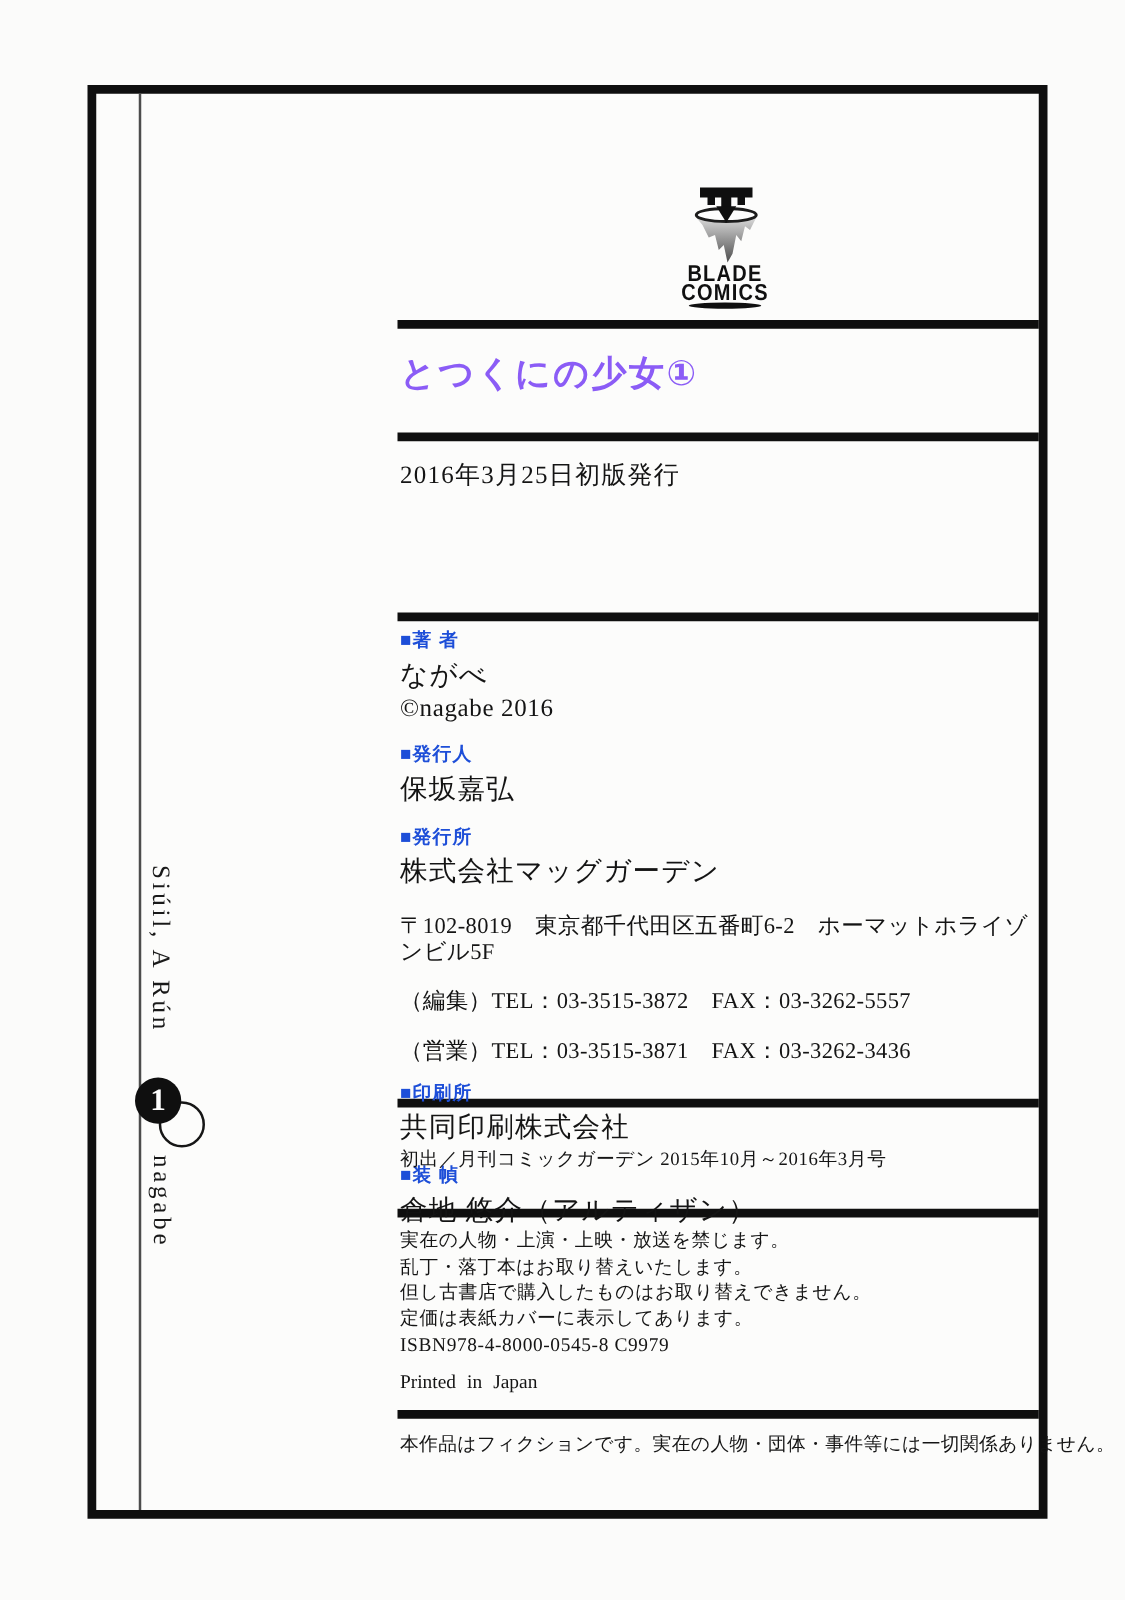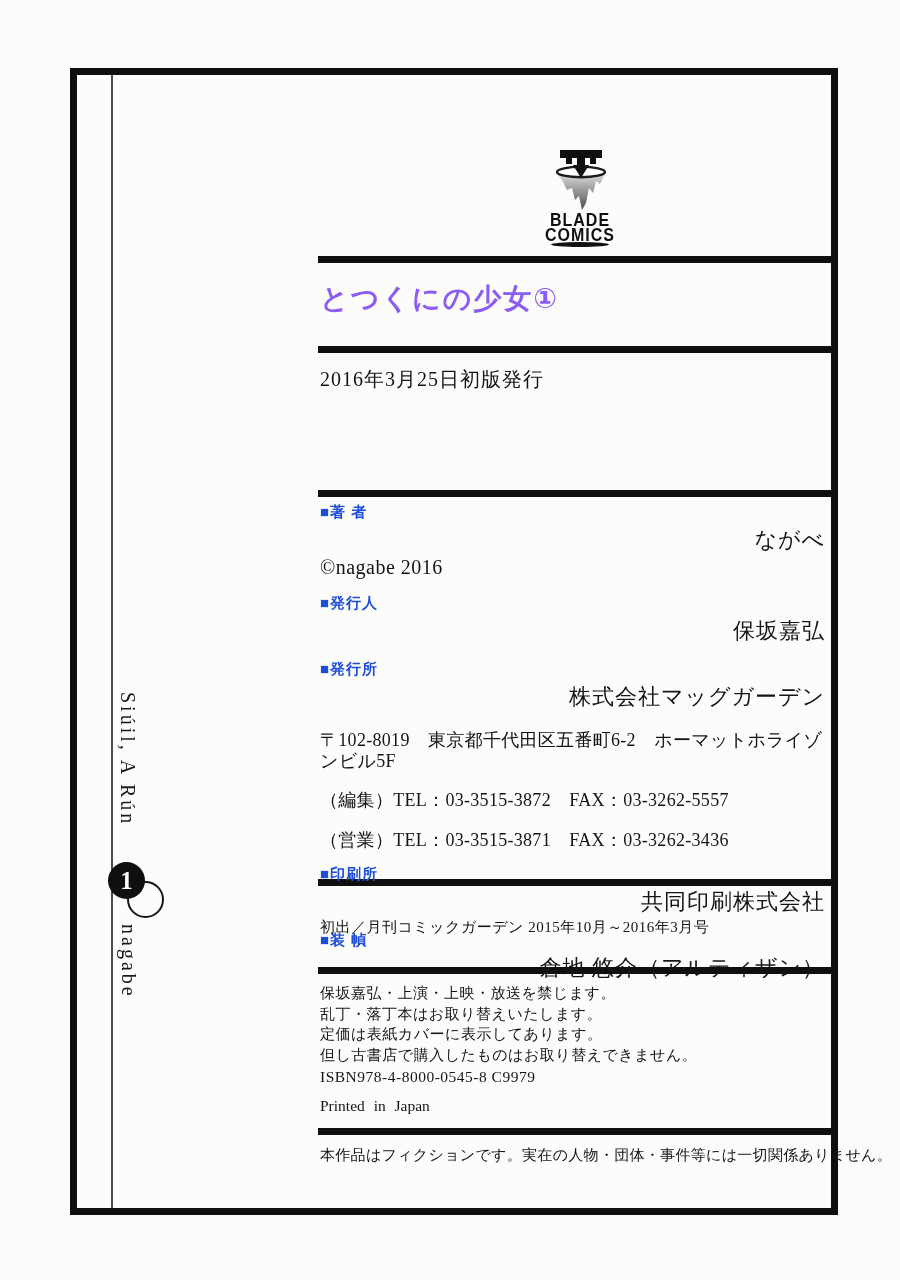--- a/index.html
+++ b/index.html
@@ -38,21 +38,21 @@
   }
   .pub-date{left:320px;top:366px;font-size:20px;letter-spacing:1px;}
   
   .credits{left:320px;top:503px;width:505px;}
   .credit-group{margin-bottom:15px;}
   .credit-label{
     font-family:"Liberation Sans","DejaVu Sans",sans-serif;
     font-weight:700;font-size:15px;letter-spacing:1px;color:#1d4ed8;
     margin-bottom:3px;
   }
-  .credit-name{font-size:22px;letter-spacing:1px;line-height:29px;margin-bottom:2px;text-align:right;}
+  .credit-name{font-size:22px;letter-spacing:1px;line-height:29px;margin-bottom:2px;}
   .credit-note{font-size:20px;letter-spacing:0.5px;margin-bottom:6px;}
   .credit-details{font-size:18px;line-height:20.5px;letter-spacing:0.3px;margin-top:19px;}
   
   .first-pub{left:320px;top:918px;font-size:15px;letter-spacing:0.5px;}
   .legal{left:320px;top:983px;font-size:15px;line-height:20.5px;letter-spacing:0.5px;}
   .isbn{left:320px;top:1068px;font-size:15.5px;letter-spacing:0.5px;}
   .printed{left:320px;top:1097px;font-size:15.5px;word-spacing:5px;}
   .disclaimer{left:320px;top:1146px;font-size:15px;letter-spacing:0.3px;}
   
   .vtext{
@@ -130,24 +130,24 @@
   </div>
   <div class="credit-group">
     <div class="credit-label">■装 幀</div>
     <div class="credit-name">倉地 悠介（アルティザン）</div>
   </div>
 </div>
 
 <div class="abs first-pub">初出／月刊コミックガーデン 2015年10月～2016年3月号</div>
 
 <div class="abs legal">
-  <div>保坂嘉弘・上演・上映・放送を禁じます。</div>
+  <div>実在の人物・上演・上映・放送を禁じます。</div>
   <div>乱丁・落丁本はお取り替えいたします。</div>
+  <div>但し古書店で購入したものはお取り替えできません。</div>
   <div>定価は表紙カバーに表示してあります。</div>
-  <div>但し古書店で購入したものはお取り替えできません。</div>
 </div>
 <div class="abs isbn">ISBN978-4-8000-0545-8 C9979</div>
 <div class="abs printed">Printed in Japan</div>
 
 <div class="abs disclaimer">本作品はフィクションです。実在の人物・団体・事件等には一切関係ありません。</div>
 
 <div class="abs vtext spine-title">Siúil, A Rún</div>
 <div class="abs badge-outline"></div>
 <div class="abs badge">
   <span>1</span>

